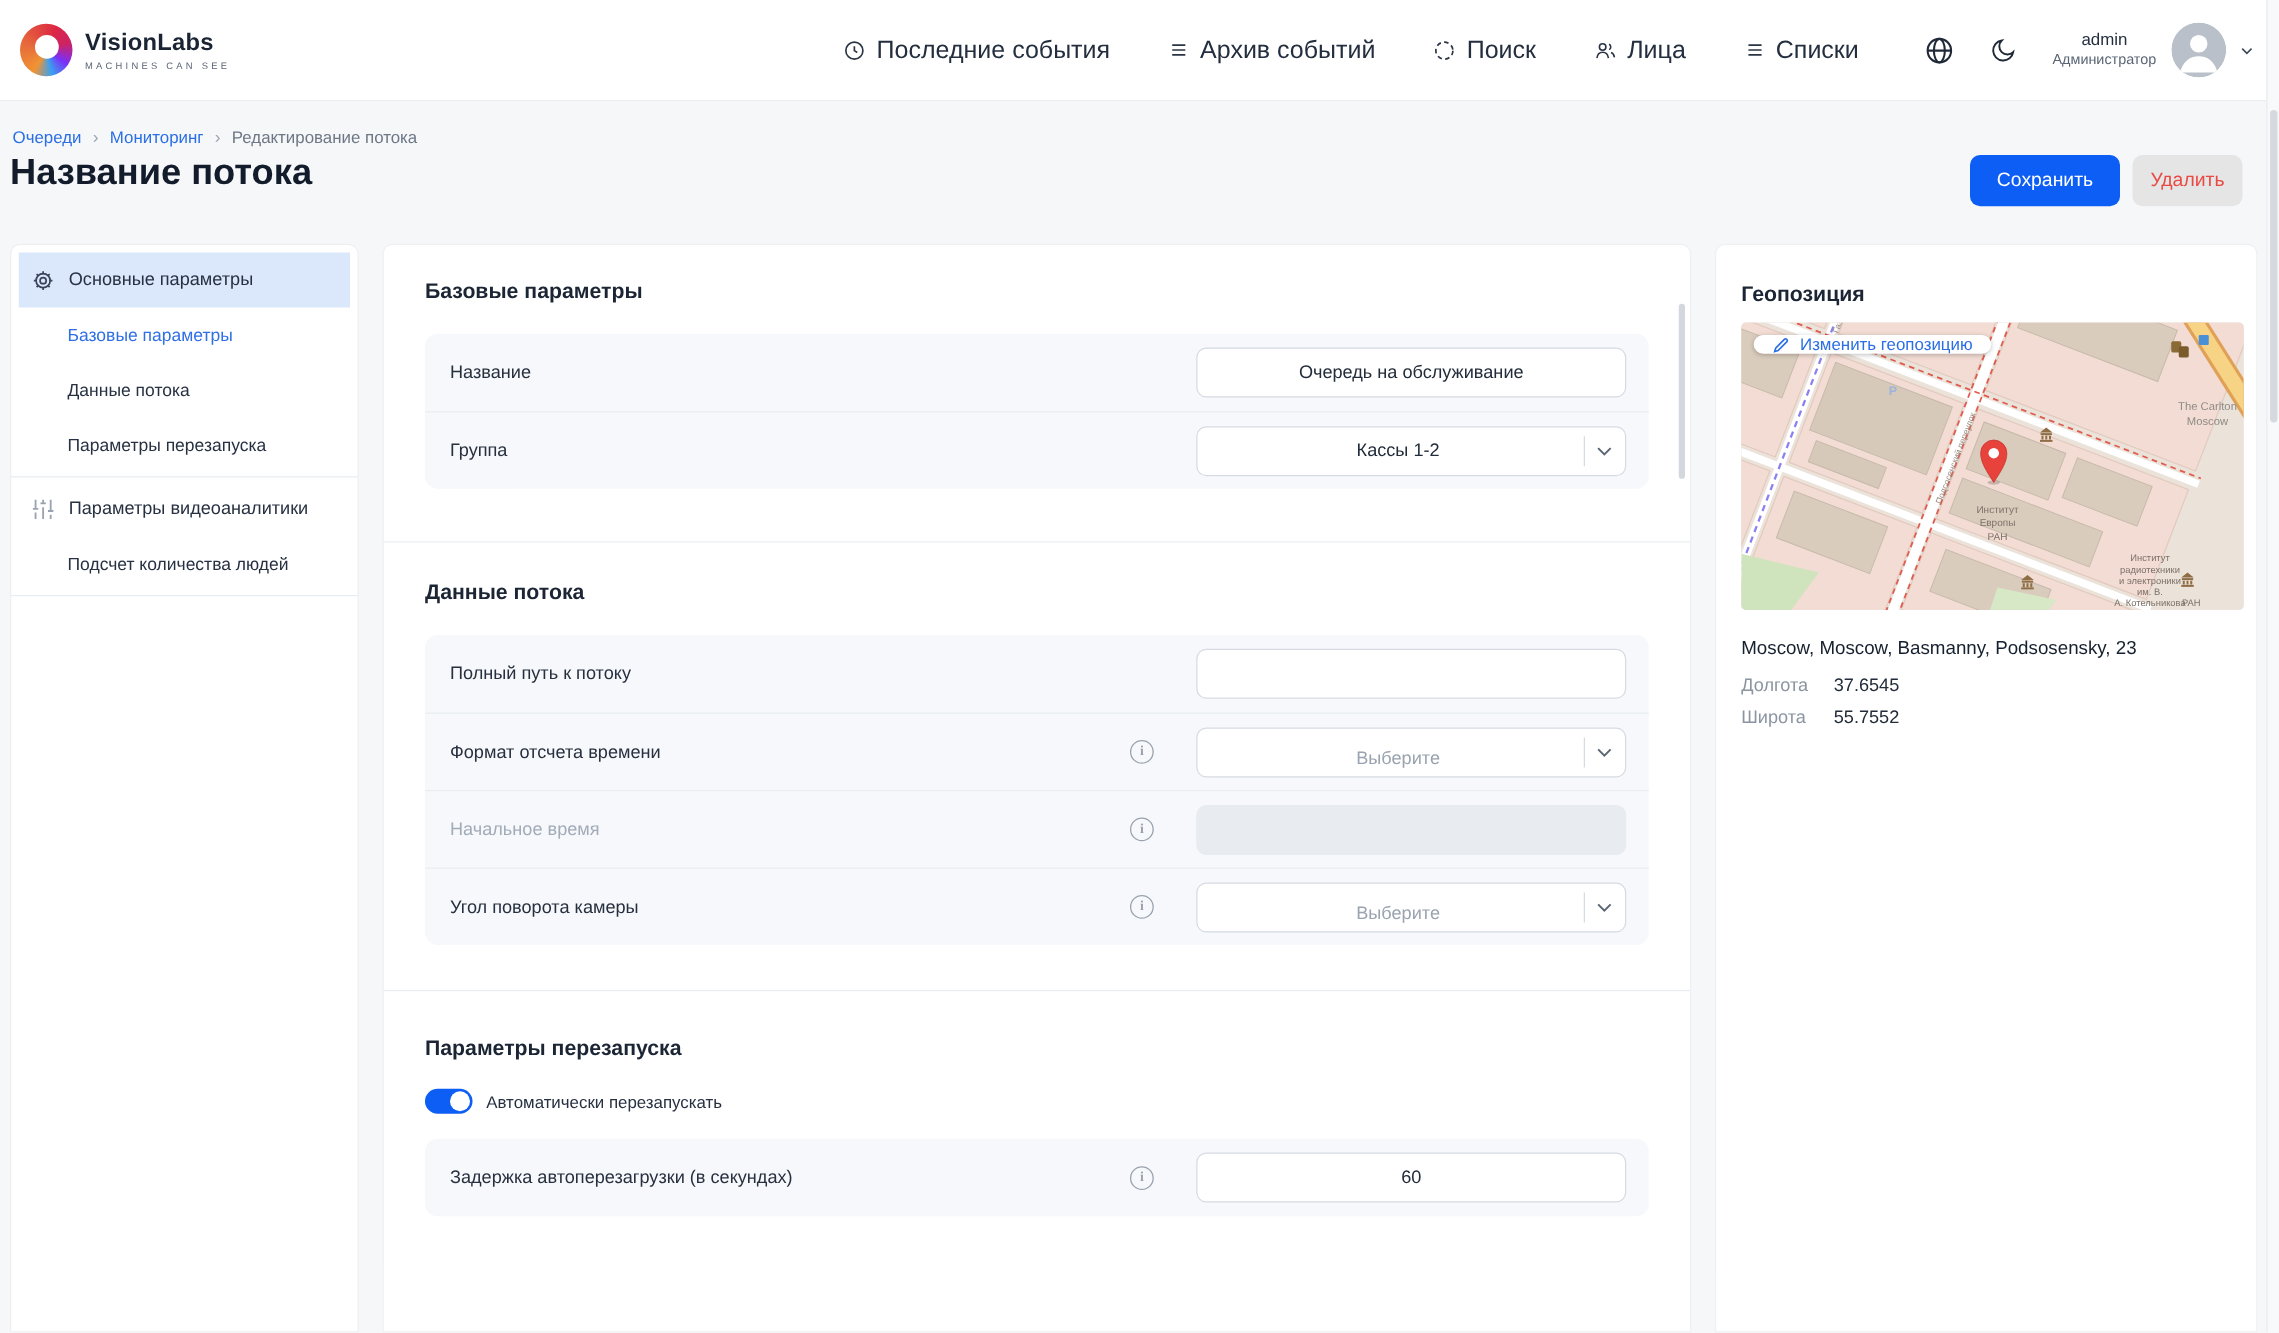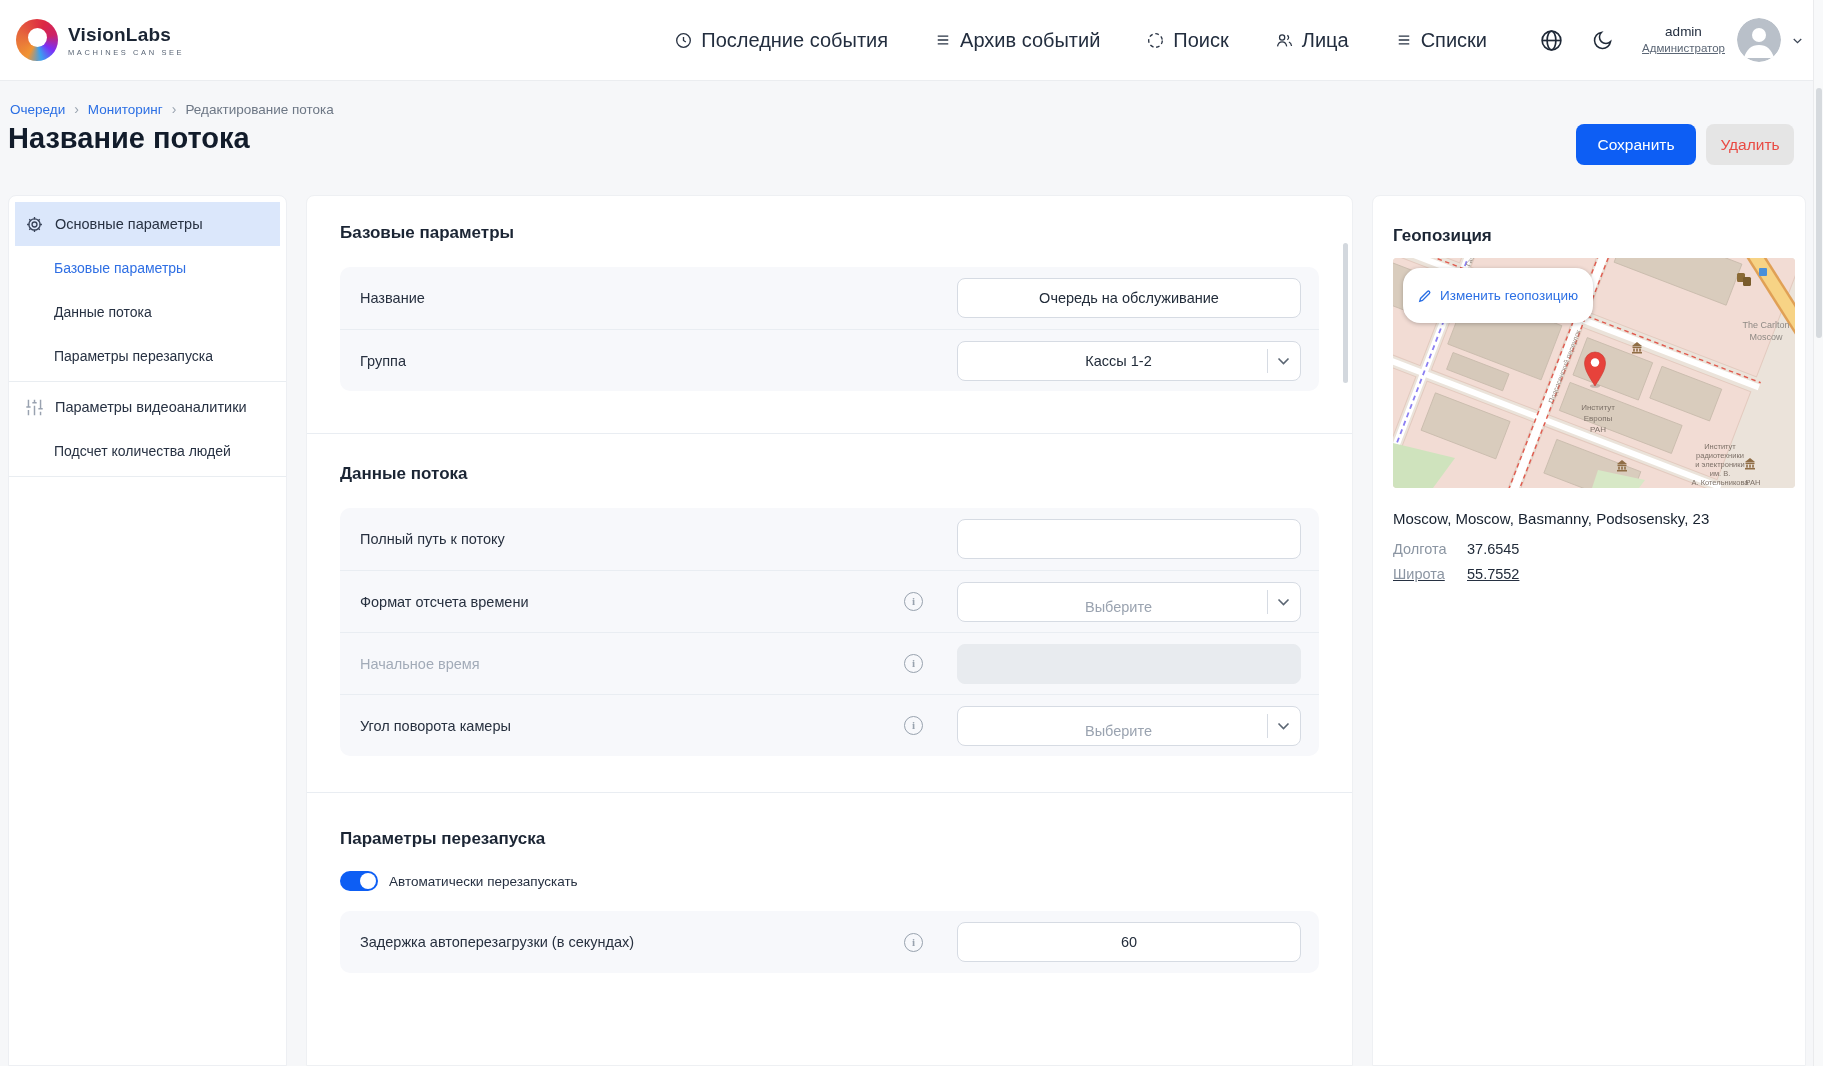--- a/index.html
+++ b/index.html
@@ -34,21 +34,21 @@
   .top-nav { margin-left:auto; display:flex; align-items:center; gap:46px; }
   .nav-item { display:flex; align-items:center; gap:8px; font-size:20px; color:#232e3f; cursor:pointer; white-space:nowrap; }
   .nav-item svg { stroke:#2a3444; }
 
   .header-icons { display:flex; align-items:center; gap:27px; margin-left:52px; }
   .hicon { cursor:pointer; }
   .hicon svg { stroke:#1f2937; }
 
   .user-block { margin-left:28px; text-align:center; line-height:1.25; }
   .user-name { font-size:13.5px; color:#232e3f; }
-  .user-role { font-size:11.5px; color:#5b6675;text-decoration:underline; }
+  .user-role { font-size:11.5px; color:#5b6675; }
   .avatar { width:44px; height:44px; border-radius:50%; margin-left:12px; overflow:hidden; }
   .chev-user { margin-left:9px; }
 
   
   .breadcrumb { position:absolute; left:10px; top:101px; display:flex; gap:9px; align-items:center; font-size:13.5px; }
   .crumb-link { color:#2b6fe4; cursor:pointer; }
   .crumb-sep { color:#9aa4b0; font-size:14px; }
   .crumb-current { color:#6d7785; }
   .page-title { position:absolute; left:8px; top:122px; font-size:29px; font-weight:700; color:#121c2b; }
 
@@ -114,28 +114,28 @@
 
   
   .geo-card {
     position:absolute; left:1372px; top:195px; width:434px; height:871px;
     background:#fff; border:1px solid #eef0f3; border-radius:8px 8px 0 0; padding:20px;
   }
   .geo-title { margin-top:10px; font-size:17px; font-weight:700; color:#1b2534; }
   .map-wrap { position:relative; margin-top:12px; width:402px; height:230px; border-radius:4px; overflow:hidden; background:#ebe3da; }
   .edit-geo {
     position:absolute; left:10px; top:10px; display:flex; align-items:center; gap:8px;
-    background:#fff; border:none; border-radius:17px; padding:20px 15px;
+    background:#fff; border:none; border-radius:17px; padding:0 15px;
     color:#2b6fe4; font-size:13.5px; font-family:inherit; cursor:pointer;
     box-shadow:0 1px 4px rgba(0,0,0,.25);
   }
   .geo-address { margin-top:22px; font-size:15px; color:#16202e; }
   .coord { display:flex; font-size:14.5px; }
   .coord.c1 { margin-top:14px; }
-  .coord.c2 { margin-top:9px;text-decoration:underline; }
+  .coord.c2 { margin-top:9px; }
   .coord-label { width:74px; color:#8b95a2; }
   .coord-value { color:#222c3a; }
 
   
   .browser-scroll { position:absolute; right:0; top:0; width:10px; height:1066px; background:#f8f9fa; border-left:1px solid #eaebed; }
   .browser-thumb { position:absolute; left:2px; top:88px; width:6px; height:250px; background:#d6dade; border-radius:3px; cursor:grab; }
 </style>
 </head>
 <body>
 

